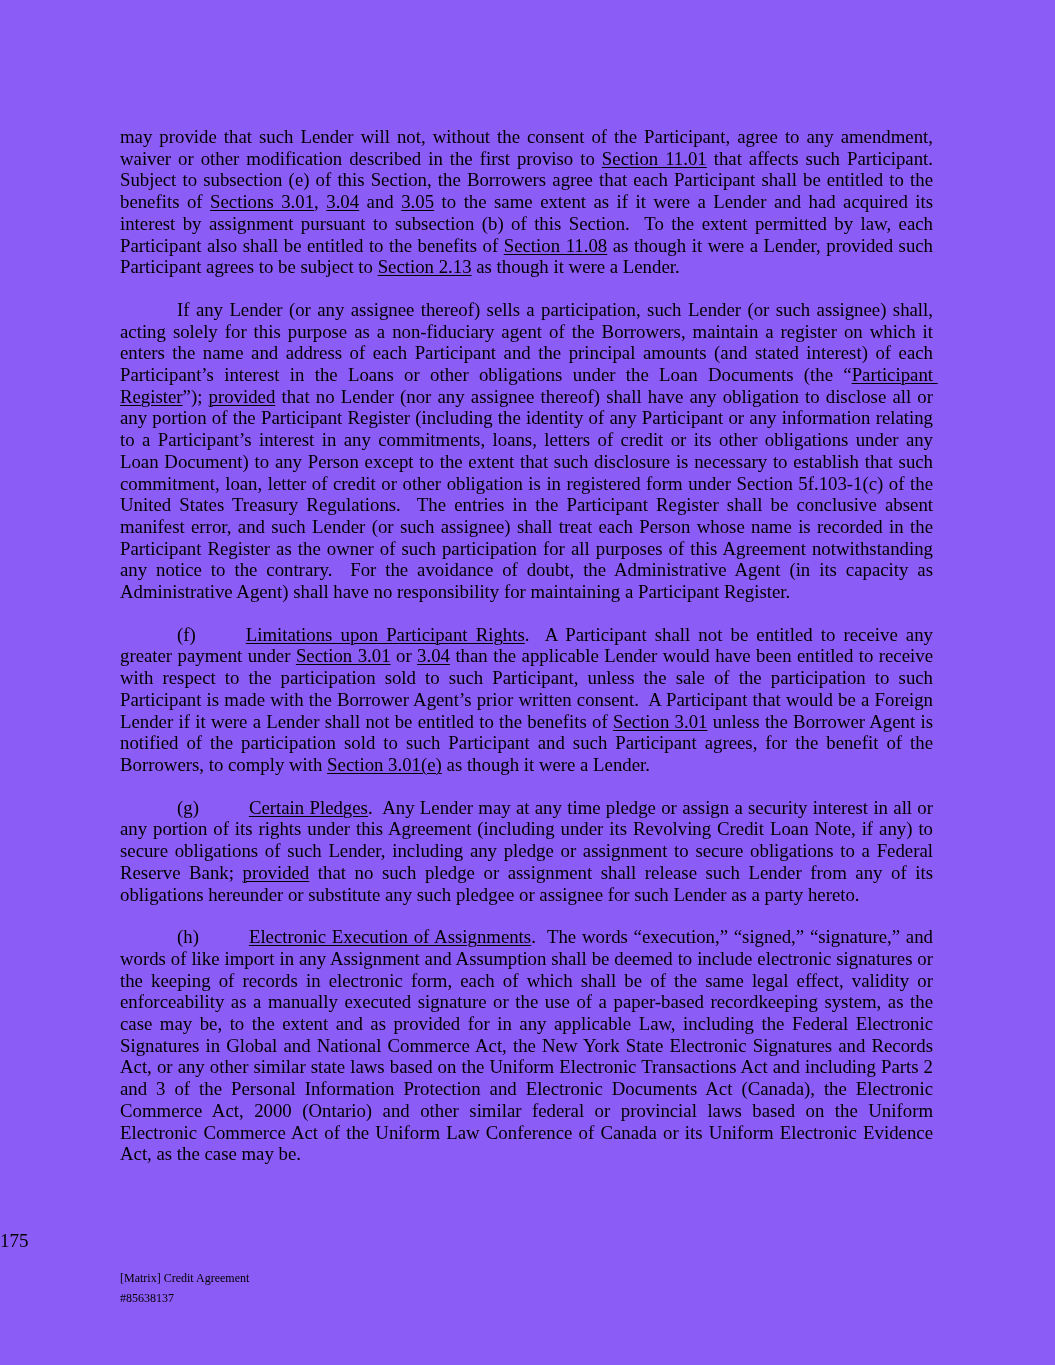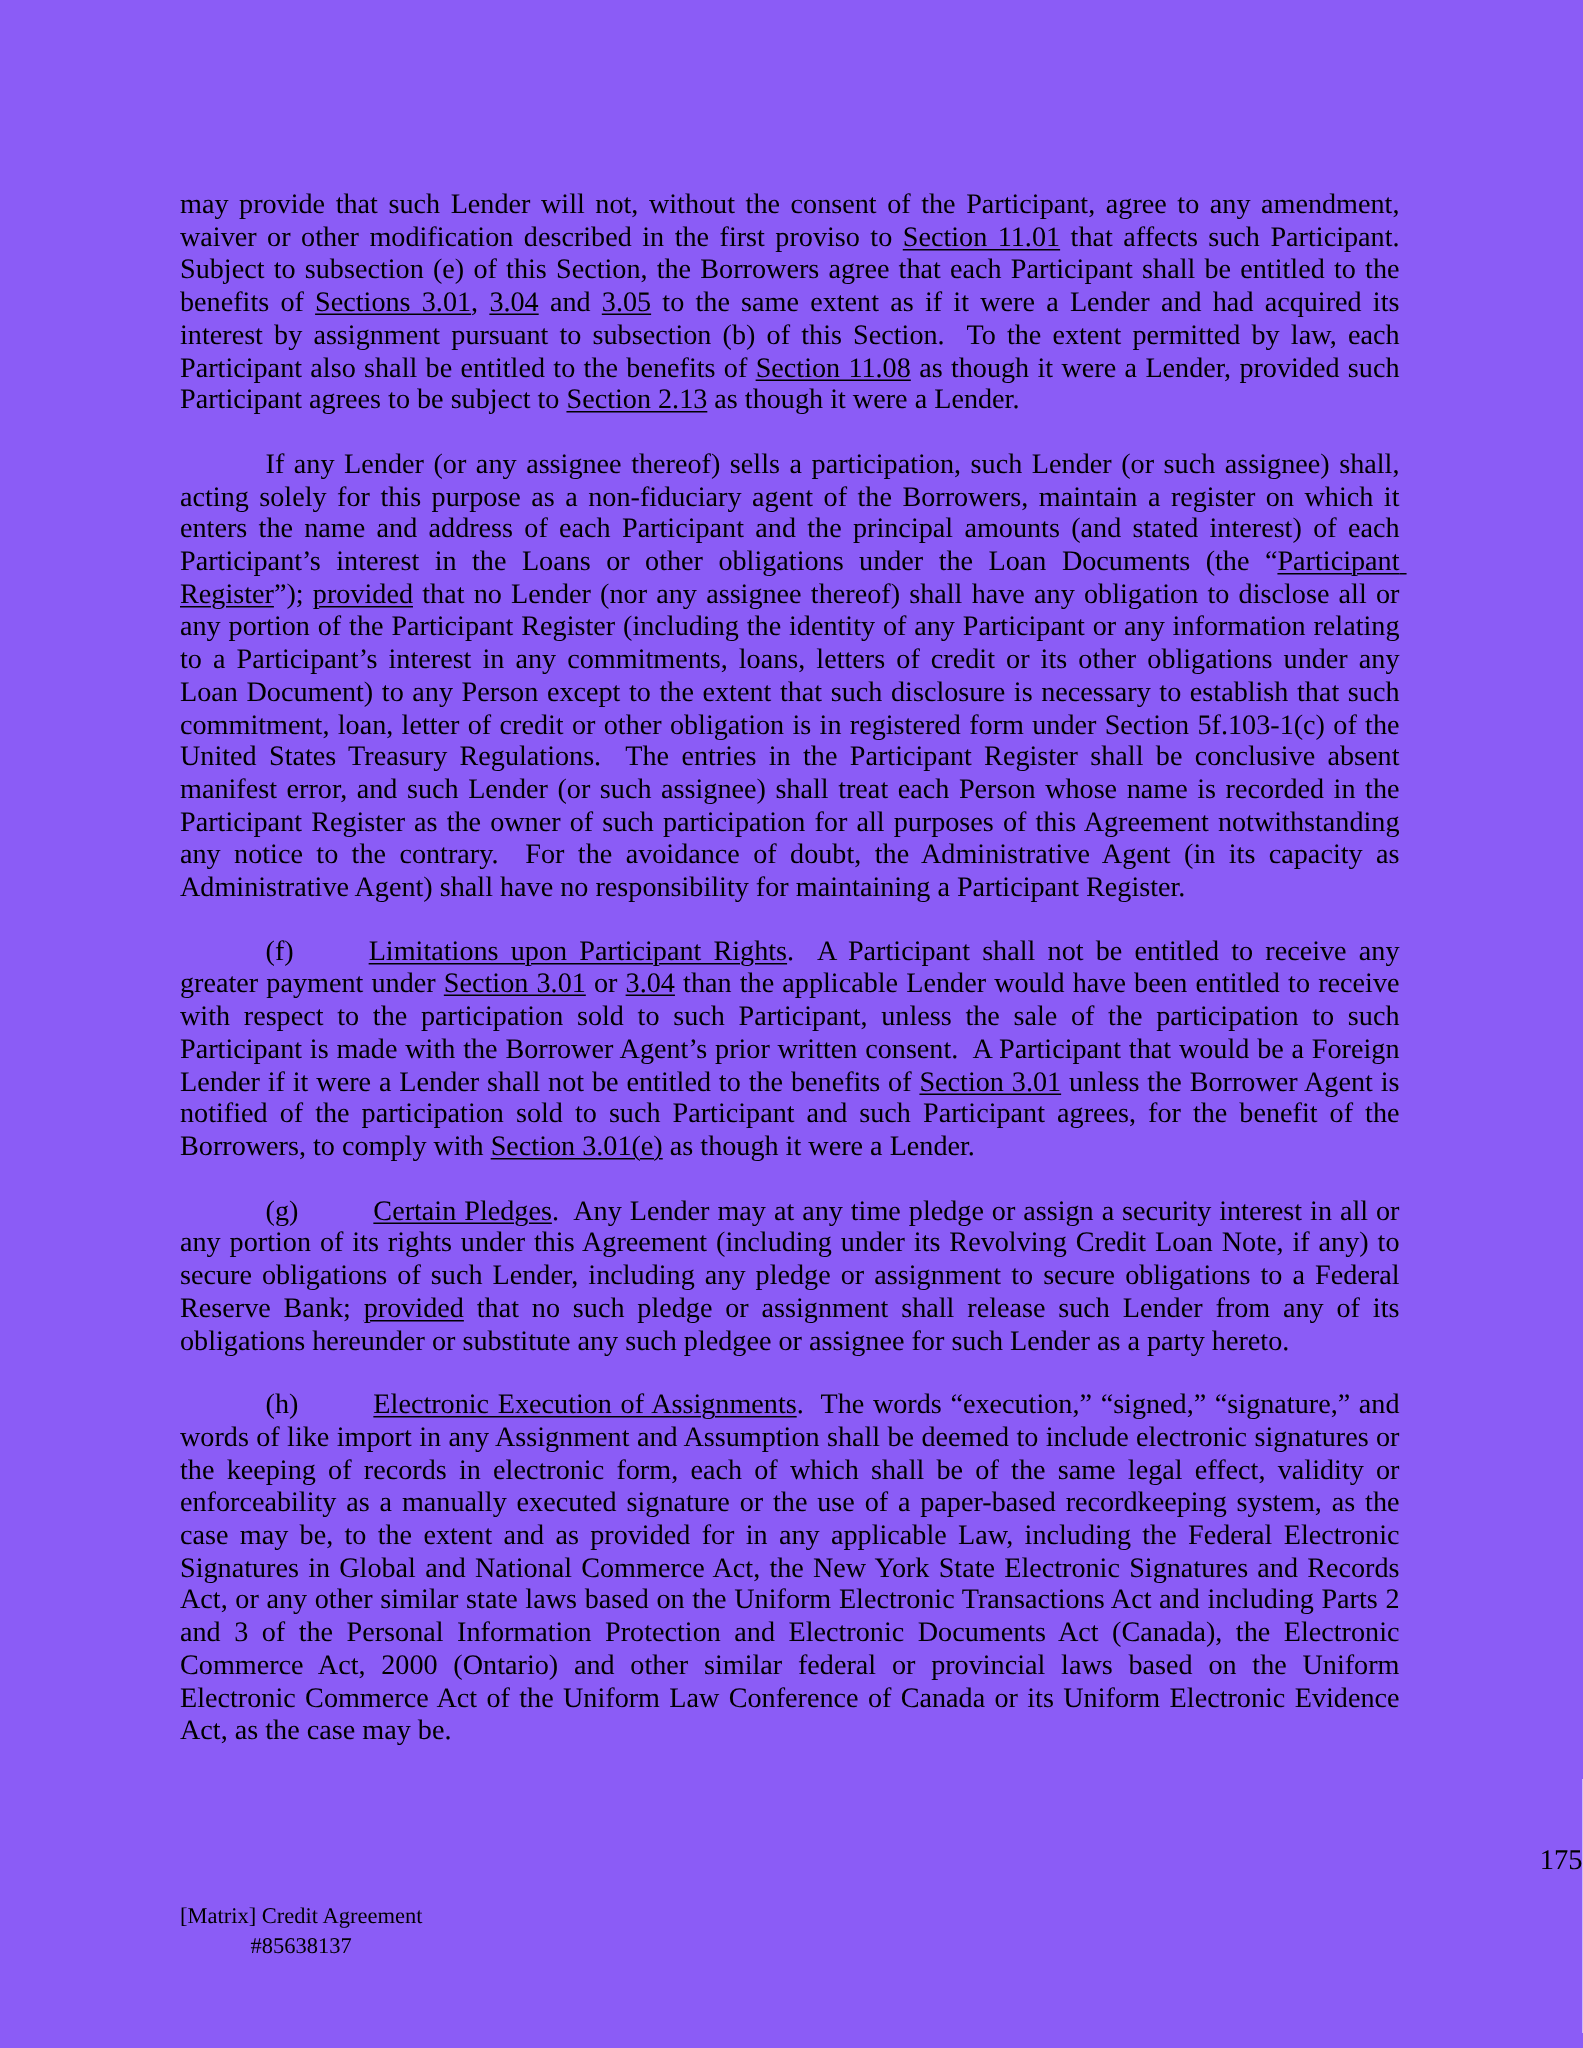--- a/index.html
+++ b/index.html
@@ -39,31 +39,31 @@
   }
   .tab {
     display: inline-block;
     width: 50px;
   }
   .page-number {
     position: absolute;
     top: 1230px;
     left: 0;
     width: 100%;
-    text-align: right;
+    text-align: left;
     font-size: 19px;
     line-height: 21px;
   }
   .footer {
     position: absolute;
     left: 120px;
     top: 1268px;
-    font-size: 15px;
+    font-size: 12px;
     line-height: 20px;
-    text-align: center;
+    text-align: left;
   }
 </style>
 </head>
 <body>
 
 <div class="page">
   <div class="doc-body">
       <p class="para"><span>may provide that such Lender will not, without the consent of the Participant, agree to any amendment, waiver or other modification described in the first proviso to </span><span class="u">Section 11.01</span><span> that affects such Participant.  Subject to subsection (e) of this Section, the Borrowers agree that each Participant shall be entitled to the benefits of </span><span class="u">Sections 3.01</span><span>, </span><span class="u">3.04</span><span> and </span><span class="u">3.05</span><span> to the same extent as if it were a Lender and had acquired its interest by assignment pursuant to subsection (b) of this Section.  To the extent permitted by law, each Participant also shall be entitled to the benefits of </span><span class="u">Section 11.08</span><span> as though it were a Lender, provided such Participant agrees to be subject to </span><span class="u">Section 2.13</span><span> as though it were a Lender.</span></p>
       <p class="para indent"><span>If any Lender (or any assignee thereof) sells a participation, such Lender (or such assignee) shall, acting solely for this purpose as a non-fiduciary agent of the Borrowers, maintain a register on which it enters the name and address of each Participant and the principal amounts (and stated interest) of each Participant’s interest in the Loans or other obligations under the Loan Documents (the “</span><span class="u">Participant Register</span><span>”); </span><span class="u">provided</span><span> that no Lender (nor any assignee thereof) shall have any obligation to disclose all or any portion of the Participant Register (including the identity of any Participant or any information relating to a Participant’s interest in any commitments, loans, letters of credit or its other obligations under any Loan Document) to any Person except to the extent that such disclosure is necessary to establish that such commitment, loan, letter of credit or other obligation is in registered form under Section 5f.103-1(c) of the United States Treasury Regulations.  The entries in the Participant Register shall be conclusive absent manifest error, and such Lender (or such assignee) shall treat each Person whose name is recorded in the Participant Register as the owner of such participation for all purposes of this Agreement notwithstanding any notice to the contrary.  For the avoidance of doubt, the Administrative Agent (in its capacity as Administrative Agent) shall have no responsibility for maintaining a Participant Register.</span></p>
       <p class="para indent"><span>(f)</span><span class="tab"></span><span class="u">Limitations upon Participant Rights</span><span>.  A Participant shall not be entitled to receive any greater payment under </span><span class="u">Section 3.01</span><span> or </span><span class="u">3.04</span><span> than the applicable Lender would have been entitled to receive with respect to the participation sold to such Participant, unless the sale of the participation to such Participant is made with the Borrower Agent’s prior written consent.  A Participant that would be a Foreign Lender if it were a Lender shall not be entitled to the benefits of </span><span class="u">Section 3.01</span><span> unless the Borrower Agent is notified of the participation sold to such Participant and such Participant agrees, for the benefit of the Borrowers, to comply with </span><span class="u">Section 3.01(e)</span><span> as though it were a Lender.</span></p>

